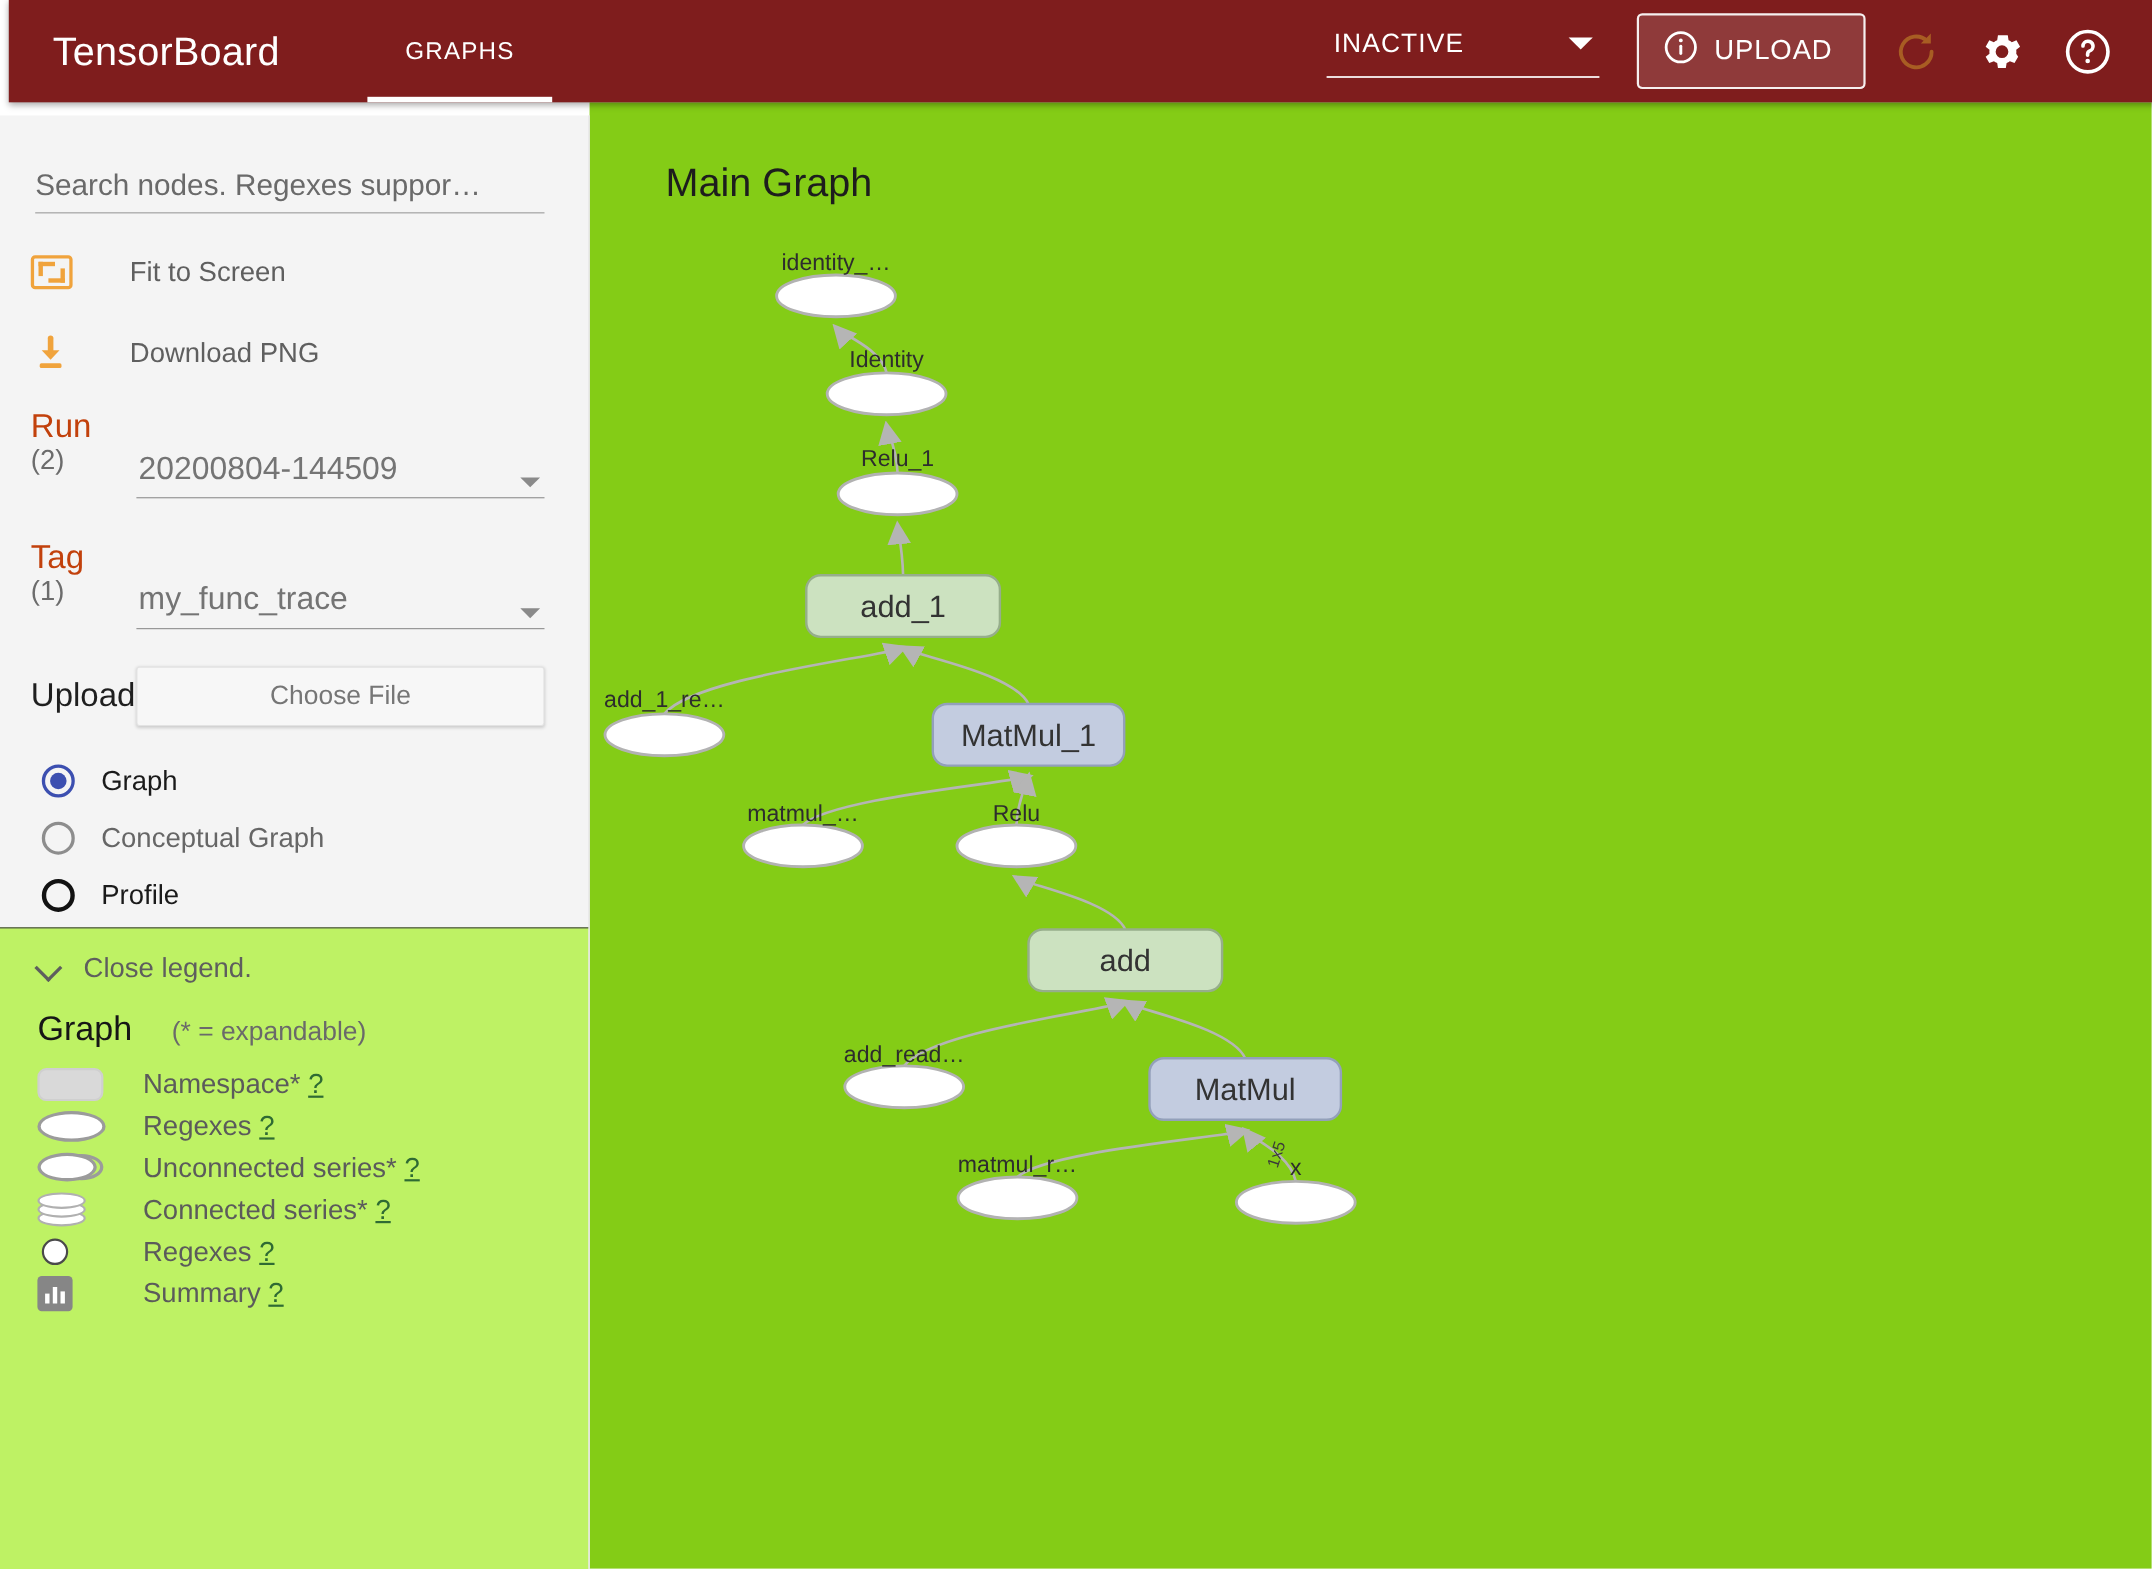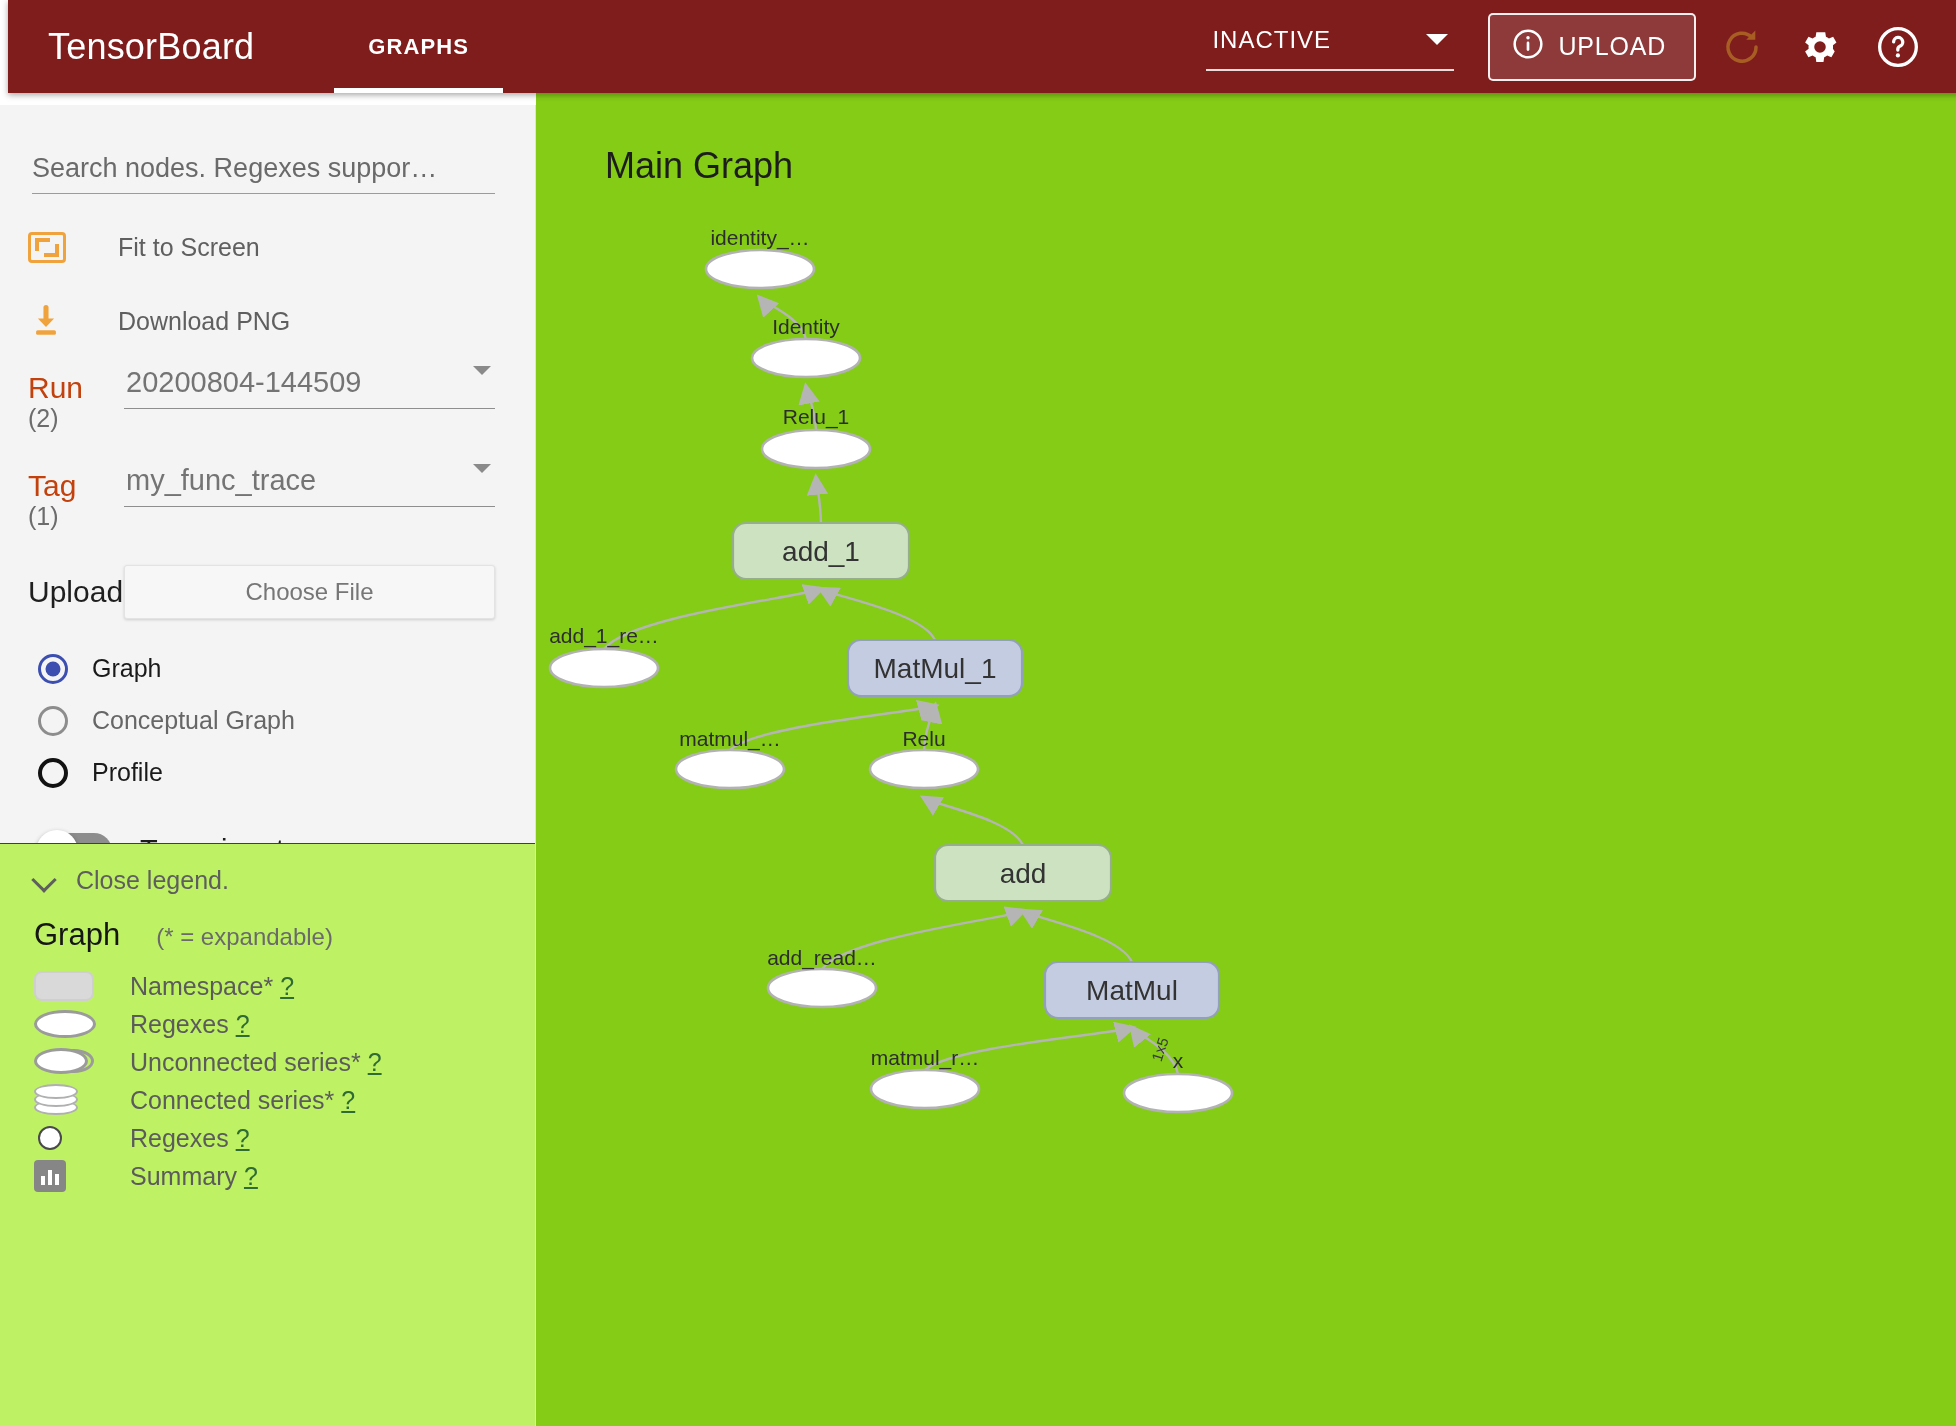--- a/index.html
+++ b/index.html
@@ -12,21 +12,21 @@
   
   .topbar {
     position: absolute; left: 8px; top: 0; width: 1956px; height: 93px;
     background: #7f1d1d; display: flex; align-items: center;
     box-shadow: 0 2px 6px rgba(0,0,0,0.35); z-index: 20;
   }
   .brand {
     color: #fff; font-size: 36px; font-weight: 400;
     margin-left: 40px; letter-spacing: .2px; white-space: nowrap;
   }
-  .tabs { display: flex; height: 100%; margin-left: 80px; align-items: center; font-weight: bold; }
+  .tabs { display: flex; height: 100%; margin-left: 80px; align-items: center; }
   .tab {
     position: relative; display: flex; align-items: center; justify-content: center;
     padding: 0 34px; color: #ffffff; font-size: 22px; letter-spacing: 1.1px;
     cursor: pointer; height: 100%;
   }
   .tab.active::after {
     content: ""; position: absolute; left: 0; right: 0; bottom: 0;
     height: 5px; background: #ffffff;
   }
   .topbar-right {
@@ -92,21 +92,21 @@
   .fit-icon::before { left: 4px; top: 3px; border-left: 4px solid #f0a33c; border-top: 4px solid #f0a33c; }
   .fit-icon::after { right: 4px; bottom: 3px; border-right: 4px solid #f0a33c; border-bottom: 4px solid #f0a33c; }
 
   
   .sb-field { display: flex; align-items: flex-start; margin: 14px 40px 0 28px; }
   .sb-field .flabel { width: 96px; flex: none; padding-top: 6px; }
   .sb-field .flabel .t1 { font-size: 30px; color: #c2410c; line-height: 1.05; }
   .sb-field .flabel .t2 { font-size: 25px; color: #6c6c6c; line-height: 1.15; }
   .sb-select {
     flex: 1; position: relative; border-bottom: 1px solid #8e8e8e;
-    display: flex; align-items: flex-start; padding: 0 4px 9px 2px; cursor: pointer;
+    display: flex; align-items: flex-end; padding: 0 4px 9px 2px; cursor: pointer; margin-top: 44px;
   }
   .sb-select .val { font-size: 29px; color: #747474; }
   .sb-select .dn {
     margin-left: auto; width: 0; height: 0;
     border-left: 9px solid transparent; border-right: 9px solid transparent;
     border-top: 9px solid #8a8a8a;
   }
 
   .sb-upload { display: flex; align-items: center; margin: 34px 40px 0 28px; }
   .sb-upload .ulabel { font-size: 30px; color: #1f1f1f; width: 96px; flex: none; }

